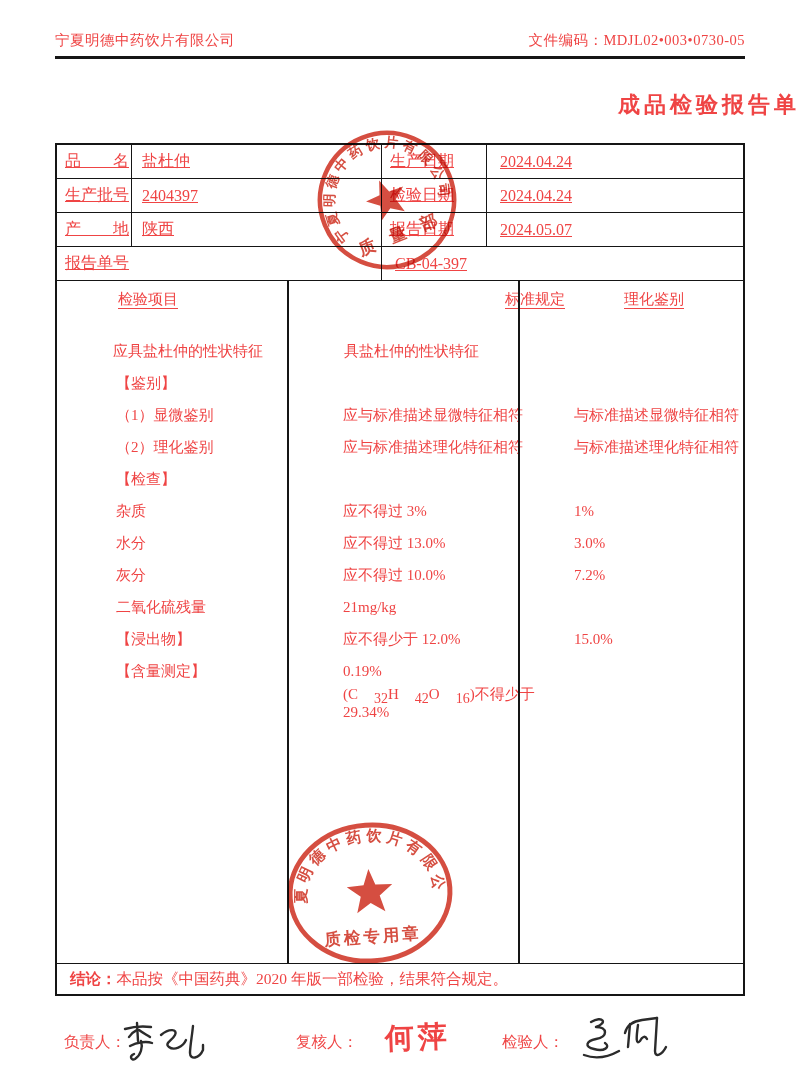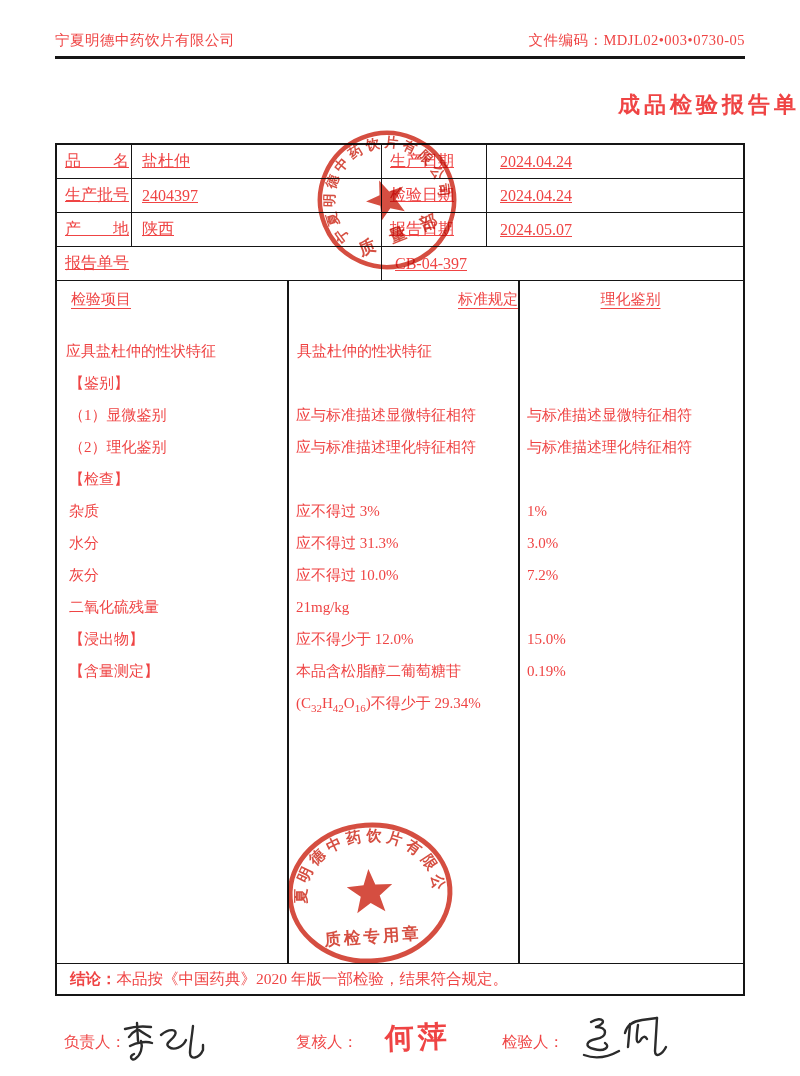--- a/index.html
+++ b/index.html
@@ -22,34 +22,34 @@
     align-items:center;font-size:16px;text-decoration:underline;}
   .info-row .cell{box-sizing:border-box;height:100%;display:flex;align-items:center;}
   .cl1{width:75px;padding-left:8px;border-right:1.5px solid #151515;}
   .cv1{width:250px;padding-left:10px;border-right:1.5px solid #151515;}
   .cl2{width:105px;padding-left:8px;border-right:1.5px solid #151515;}
   .cv2{flex:1;padding-left:13px;}
   .crn1{width:325px;padding-left:8px;border-right:1.5px solid #151515;}
   .crn2{flex:1;padding-left:13px;}
   
   .spec-section{position:relative;height:683px;box-sizing:border-box;
-    border-bottom:1.5px solid #151515;font-size:15px;}
+    border-bottom:1.5px solid #151515;font-size:15px;padding-left:47px;}
   .vline{position:absolute;top:0;bottom:0;width:1.5px;background:#151515;}
   .vline.a{left:230px;} .vline.b{left:461px;}
   .spec-head{display:flex;height:50px;padding-top:9px;box-sizing:border-box;}
   .spec-head .hc{text-decoration:underline;text-underline-offset:4px;}
   .h1{width:230px;text-align:left;padding-left:14px;box-sizing:border-box;}
   .h2{width:231px;text-align:right;}
   .h3{flex:1;text-align:center;}
   .spec-rows{padding-top:4px;}
   .spec-row{display:flex;height:32px;align-items:center;}
   .sc1{width:230px;padding-left:12px;box-sizing:border-box;}
   .sc2{width:231px;padding-left:9px;box-sizing:border-box;}
   .sc3{flex:1;padding-left:9px;box-sizing:border-box;}
-  sub.f{font-size:11px;vertical-align:-4px;line-height:0;}
+  sub.f{font-size:14px;vertical-align:-4px;line-height:0;margin-left:16px;}
   
   .conclusion-row{display:flex;height:30px;align-items:center;padding-left:13px;font-size:15.5px;}
   .conclusion-row .lab{font-weight:bold;}
   
   .stamp{position:absolute;mix-blend-mode:multiply;opacity:.88;pointer-events:none;}
   .stamp-top{left:312px;top:125px;transform:rotate(-22deg);}
   .stamp-bottom{left:285px;top:820px;transform:rotate(-4deg);}
   
   .signatures{position:absolute;left:55px;width:690px;top:1016px;height:56px;font-size:15.5px;}
   .sig-label{position:absolute;top:16px;}
@@ -133,40 +133,39 @@
           <div class="sc2"></div>
           <div class="sc3"></div>
         </div>
         <div class="spec-row">
           <div class="sc1">杂质</div>
           <div class="sc2">应不得过 3%</div>
           <div class="sc3">1%</div>
         </div>
         <div class="spec-row">
           <div class="sc1">水分</div>
-          <div class="sc2">应不得过 31.3%</div>
+          <div class="sc2">应不得过 13.0%</div>
           <div class="sc3">3.0%</div>
         </div>
         <div class="spec-row">
           <div class="sc1">灰分</div>
           <div class="sc2">应不得过 10.0%</div>
           <div class="sc3">7.2%</div>
         </div>
         <div class="spec-row">
           <div class="sc1">二氧化硫残量</div>
           <div class="sc3">21mg/kg</div>
         </div>
         <div class="spec-row">
           <div class="sc1">【浸出物】</div>
           <div class="sc2">应不得少于 12.0%</div>
           <div class="sc3">15.0%</div>
         </div>
         <div class="spec-row">
           <div class="sc1">【含量测定】</div>
-          <div class="sc2">本品含松脂醇二葡萄糖苷</div>
           <div class="sc3">0.19%</div>
         </div>
         <div class="spec-row">
           <div class="sc1"></div>
           <div class="sc2"><span>(C</span><sub class="f">32</sub><span>H</span><sub class="f">42</sub><span>O</span><sub class="f">16</sub><span>)不得少于 29.34%</span></div>
           <div class="sc3"></div>
         </div>
       </div>
     </div>
 

